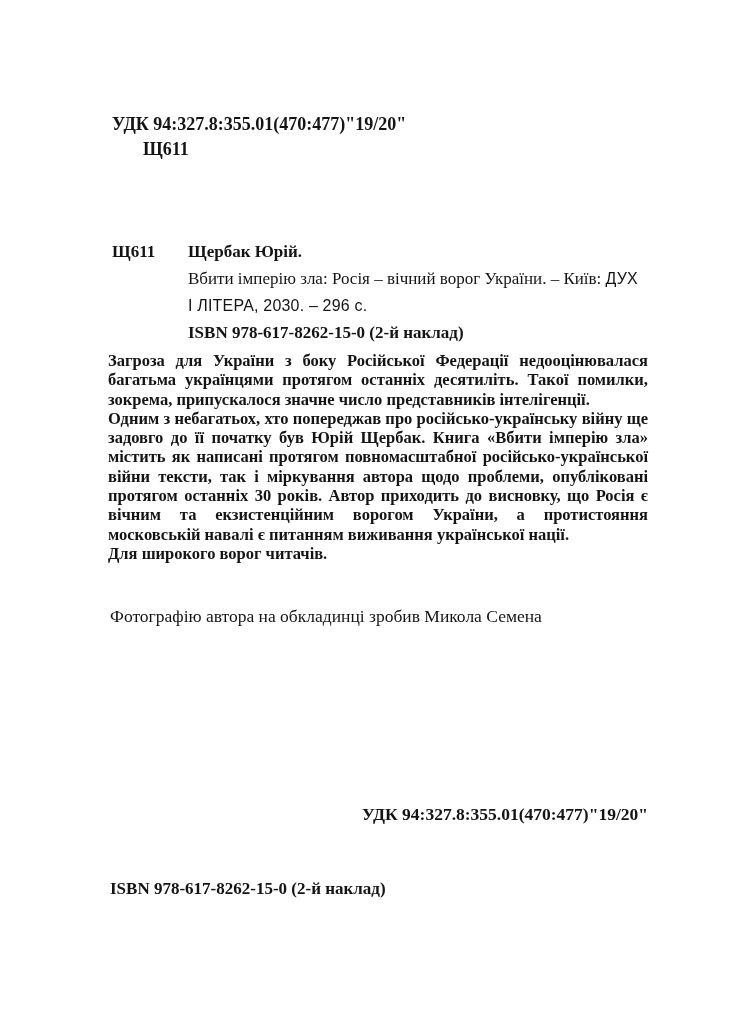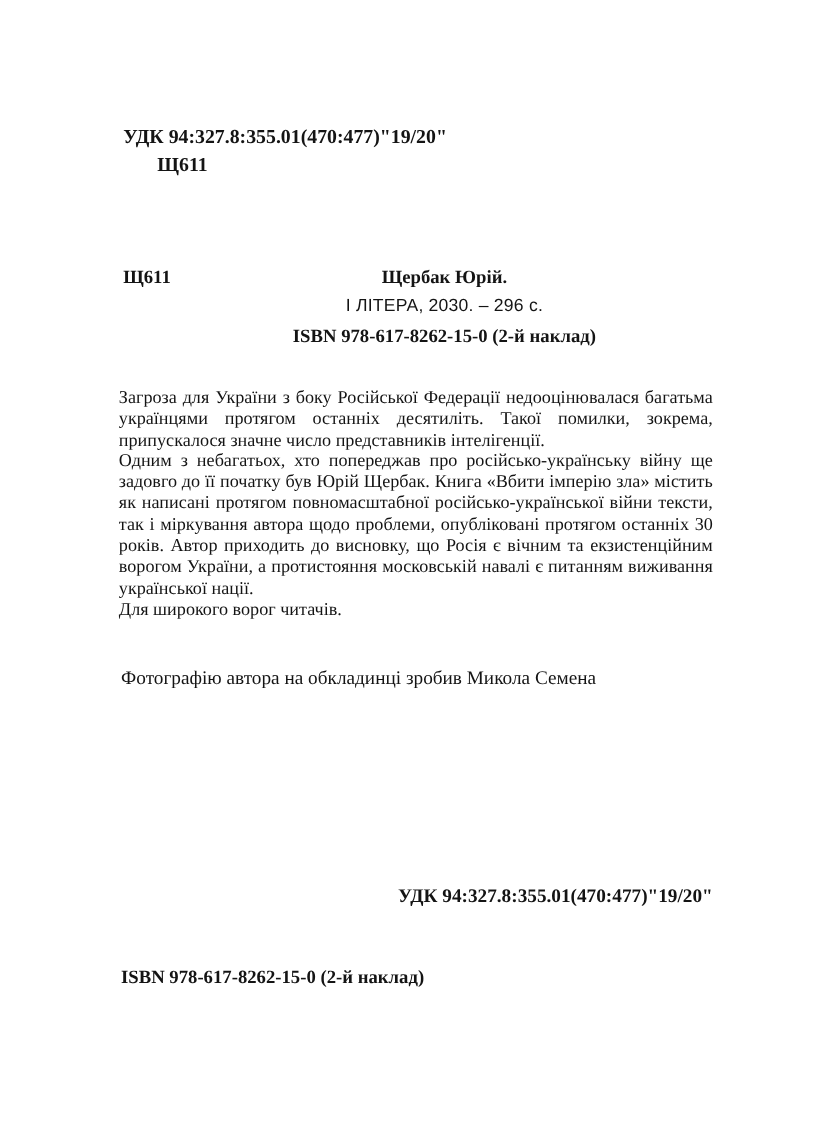--- a/index.html
+++ b/index.html
@@ -32,39 +32,39 @@
     top: 238px;
     font-size: 17px;
     line-height: 27px;
   }
   .catalog .catalog-code {
     position: absolute;
     left: 0;
     top: 0;
     font-weight: 700;
   }
-  .catalog .catalog-body { margin-left: 32px; width: 520px; text-align: center; }
+  .catalog .catalog-body { margin-left: 76px; width: 520px; }
   .catalog .author { font-weight: 700; }
   .brand-font {
     font-family: "Liberation Sans", sans-serif;
     font-size: 0.94em;
     letter-spacing: 0.2px;
   }
 
   
   .annotation {
     position: absolute;
     left: 108px;
     top: 351px;
     width: 540px;
     font-size: 16.5px;
     line-height: 19.3px;
     text-align: justify;
   }
-  .annotation p { margin: 0; }
+  .annotation p { margin: 0; font-weight: bold; }
 
   
   .photo-credit {
     position: absolute;
     left: 0;
     top: 606px;
     width: 652px;
     text-align: center;
     font-size: 17.5px;
   }
@@ -104,20 +104,21 @@
 
   <div class="udc-top">
     <div>УДК 94:327.8:355.01(470:477)"19/20"</div>
     <div class="class-code">Щ611</div>
   </div>
 
   <div class="catalog">
     <span class="catalog-code">Щ611</span>
     <div class="catalog-body">
       <div class="author">Щербак Юрій.</div>
+      <div><span>Вбити імперію зла: Росія – вічний ворог України. – Київ: </span><span class="brand-font">ДУХ</span></div>
       <div class="brand-font">І ЛІТЕРА, 2030. – 296 с.</div>
       <div class="bold">ISBN 978-617-8262-15-0 (2-й наклад)</div>
     </div>
   </div>
 
   <div class="annotation">
     <p>Загроза для України з боку Російської Федерації недооцінювалася багатьма українцями протягом останніх десятиліть. Такої помилки, зокрема, припускалося значне число представників інтелігенції.</p>
     <p>Одним з небагатьох, хто попереджав про російсько-українську війну ще задовго до її початку був Юрій Щербак. Книга «Вбити імперію зла» містить як написані протягом повномасштабної російсько-української війни тексти, так і міркування автора щодо проблеми, опубліковані протягом останніх 30 років. Автор приходить до висновку, що Росія є вічним та екзистенційним ворогом України, а протистояння московській навалі є питанням виживання української нації.</p>
     <p>Для широкого ворог читачів.</p>
   </div>

